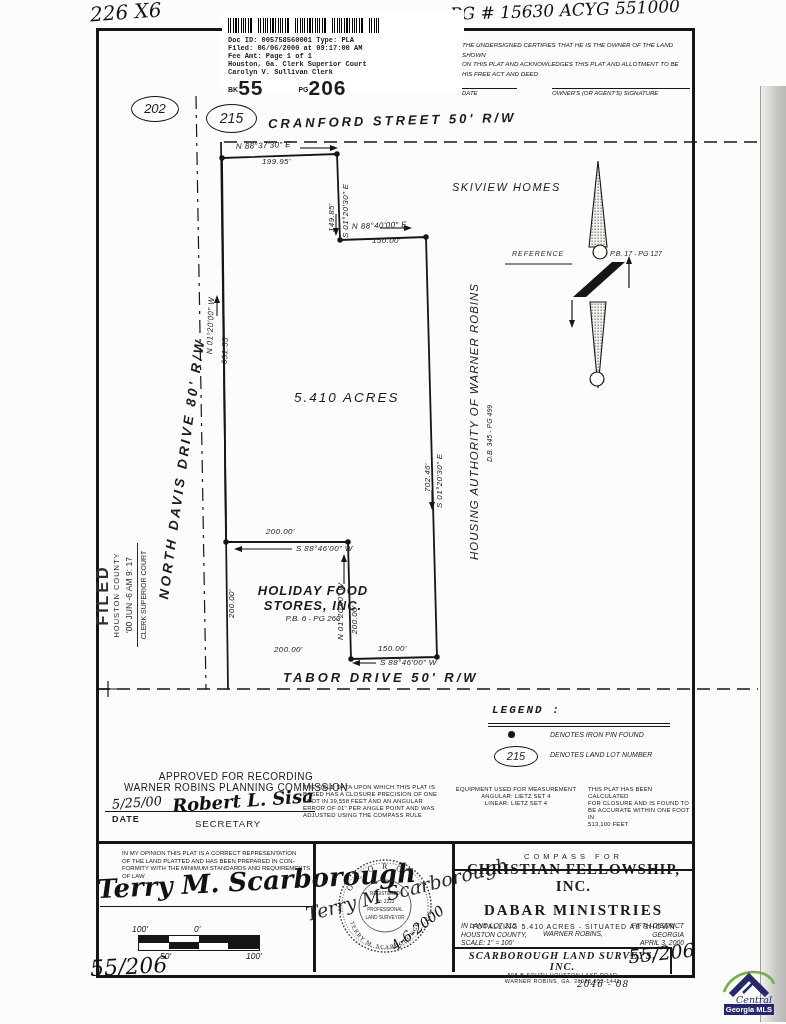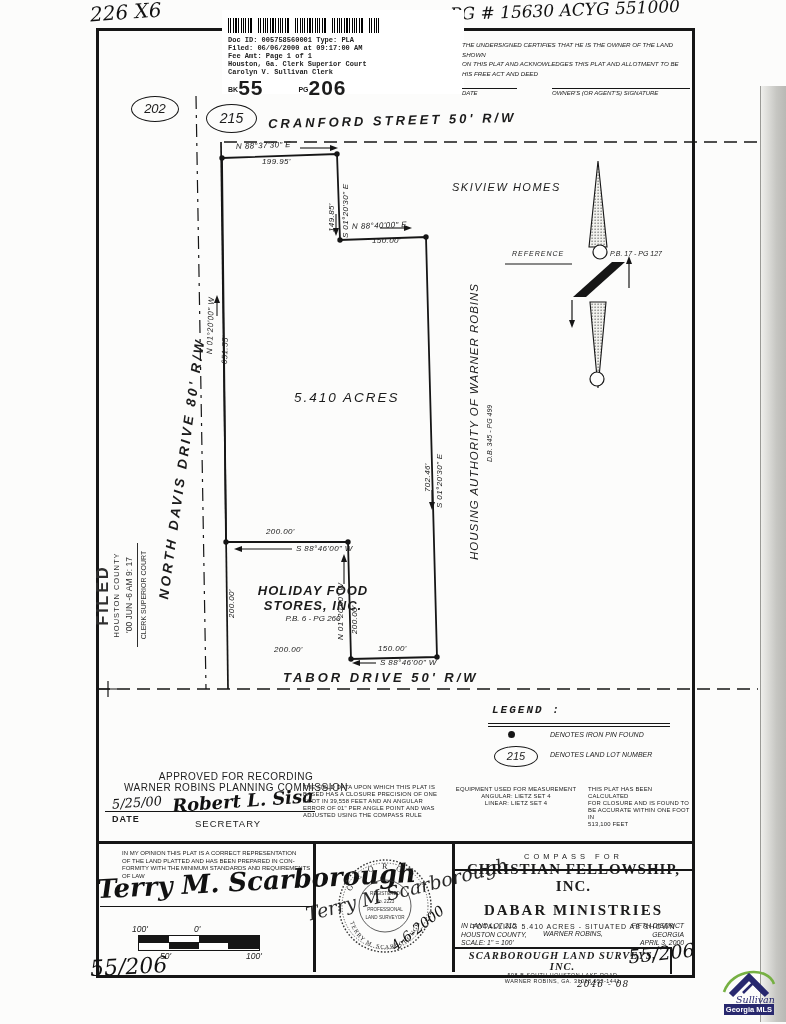--- a/index.html
+++ b/index.html
@@ -291,17 +291,17 @@
   </div>
   <div class="abs hand nowrap" style="left:628px;top:942px;font-size:19px;transform:rotate(-6deg);z-index:5;">55/206</div>
   <div class="abs hand nowrap" style="left:577px;top:979px;font-size:9px;letter-spacing:1px;">2046 - 08</div>
 
   <div class="abs" style="left:718px;top:962px;width:62px;height:56px;">
     <svg width="62" height="56" viewBox="0 0 62 56">
       <path d="M6,30 C14,6 50,4 56,22" fill="none" stroke="#76b043" stroke-width="2.6"></path>
       <path d="M13,33 L31,15 L49,33" fill="none" stroke="#28286e" stroke-width="6"></path>
       <path d="M25,31 L35,21 L45,31" fill="none" stroke="#28286e" stroke-width="2.6"></path>
     </svg>
-    <div class="hand" style="position:absolute;left:18px;top:32px;font-size:9.5px;color:#28286e;">Sullivan</div>
+    <div class="hand" style="position:absolute;left:18px;top:32px;font-size:9.5px;color:#28286e;">Central</div>
     <div style="position:absolute;left:6px;top:42px;width:50px;height:11px;background:#28286e;color:#fff;font-size:7.5px;font-weight:bold;text-align:center;line-height:11px;">Georgia MLS</div>
   </div>
 
 </div>
 
 </body></html>

